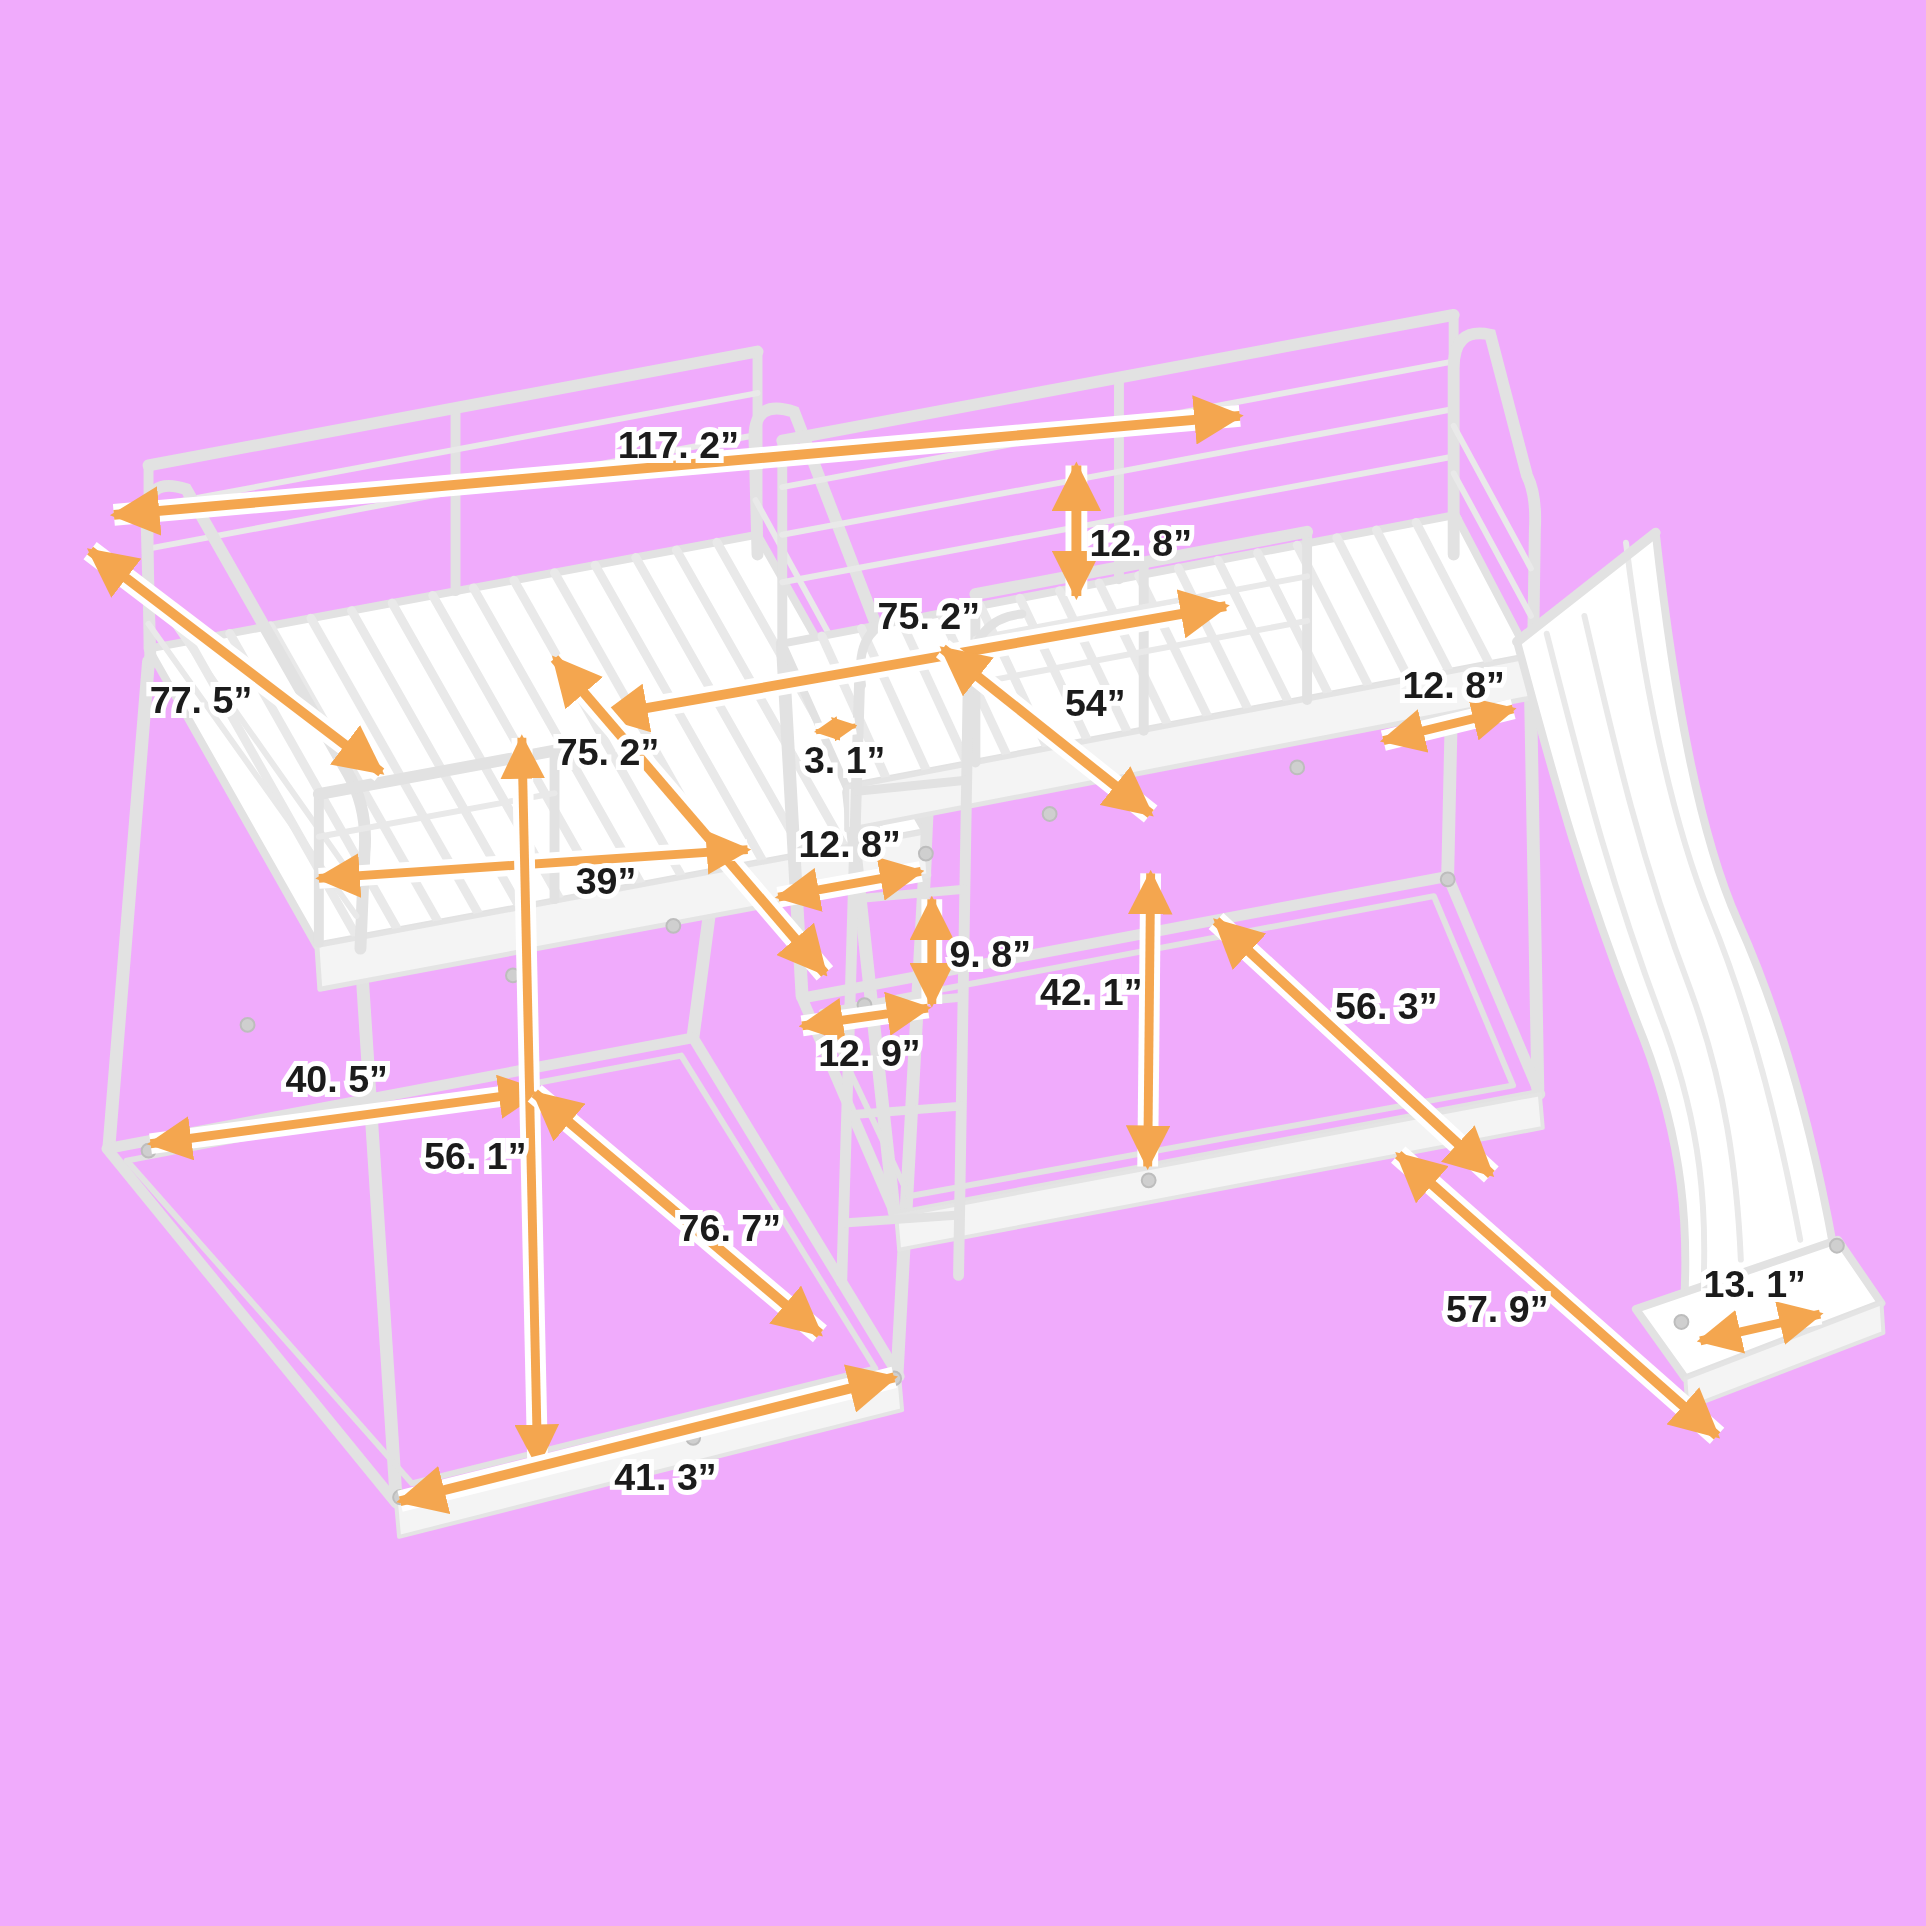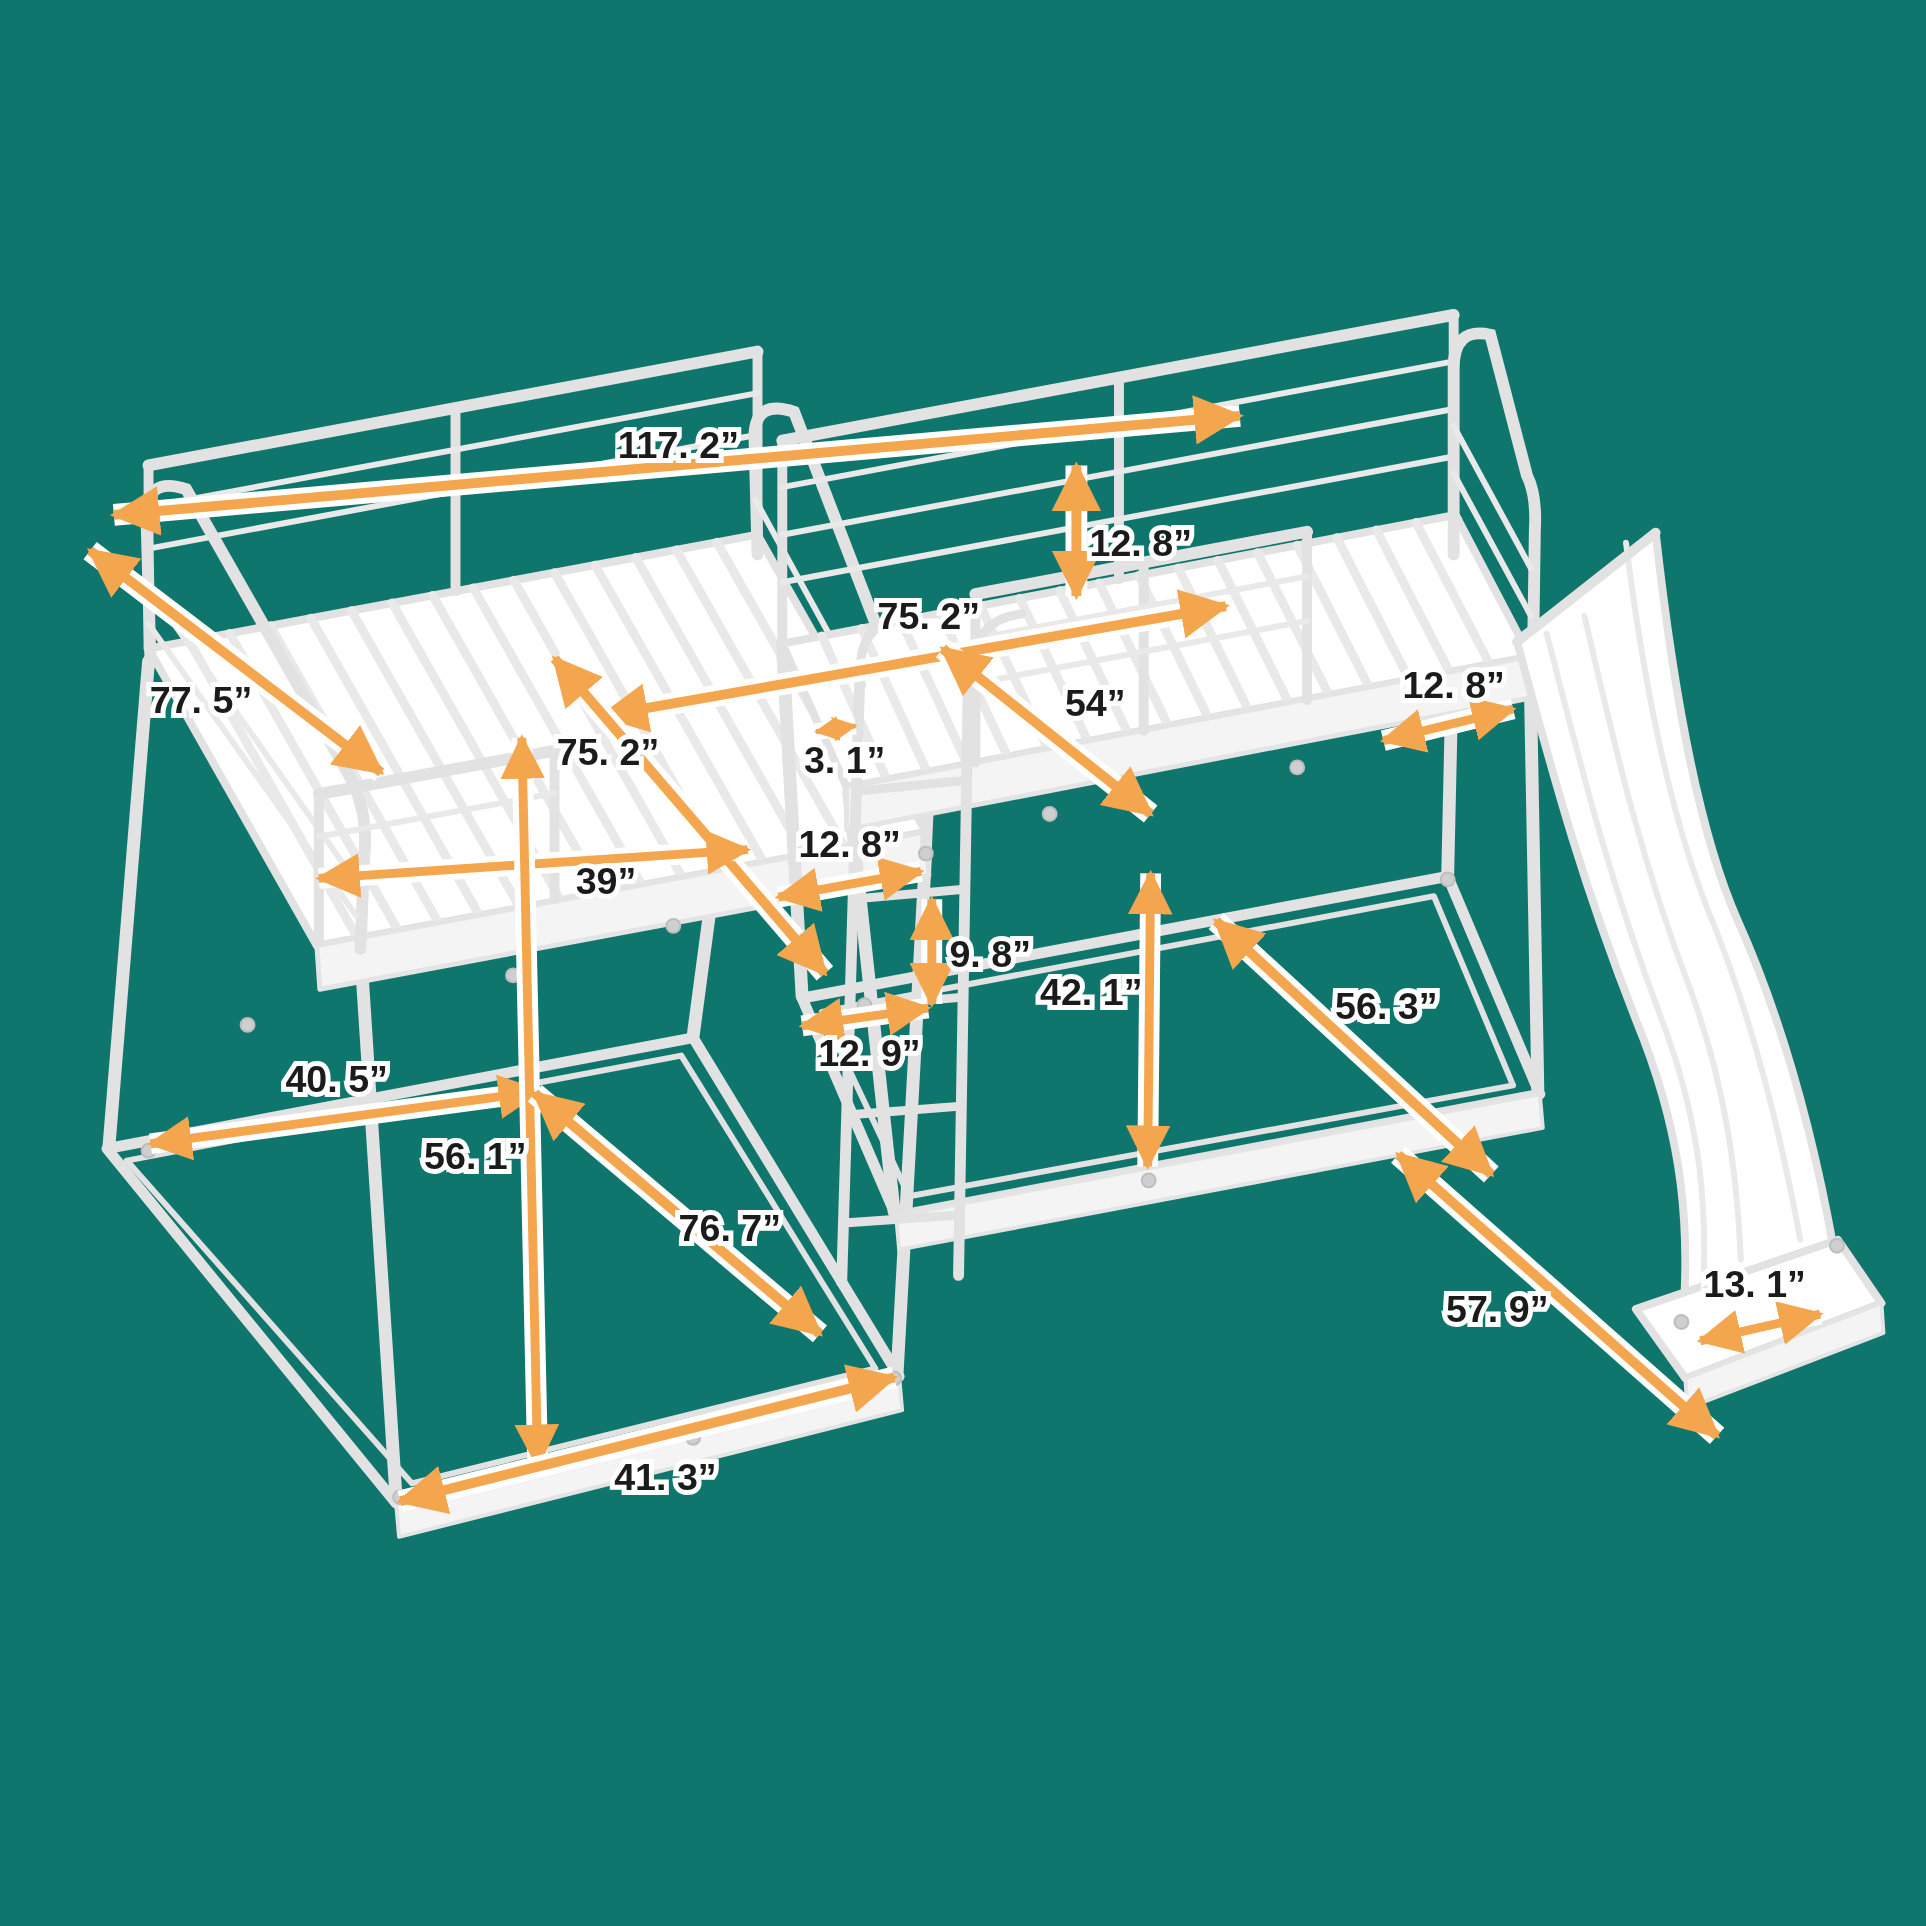--- a/index.html
+++ b/index.html
@@ -1,17 +1,17 @@
 <!DOCTYPE html>
 <html><head>
 <meta charset="utf-8">
 <style>
   html,body{margin:0;padding:0;background:#ffffff;}
   .stage{
-    width:1927px;height:1927px;position:relative;background:#0f766e;overflow:hidden;
+    width:1927px;height:1927px;position:relative;background:#f0abfc;overflow:hidden;
     font-family:"Liberation Sans", sans-serif;
   }
   svg{display:block;}
   .dim-label{
     font-family:"Liberation Sans", sans-serif;
     font-weight:700;
     font-size:38px;
     fill:#1b1b1b;
     stroke:#ffffff;
     stroke-width:10px;

